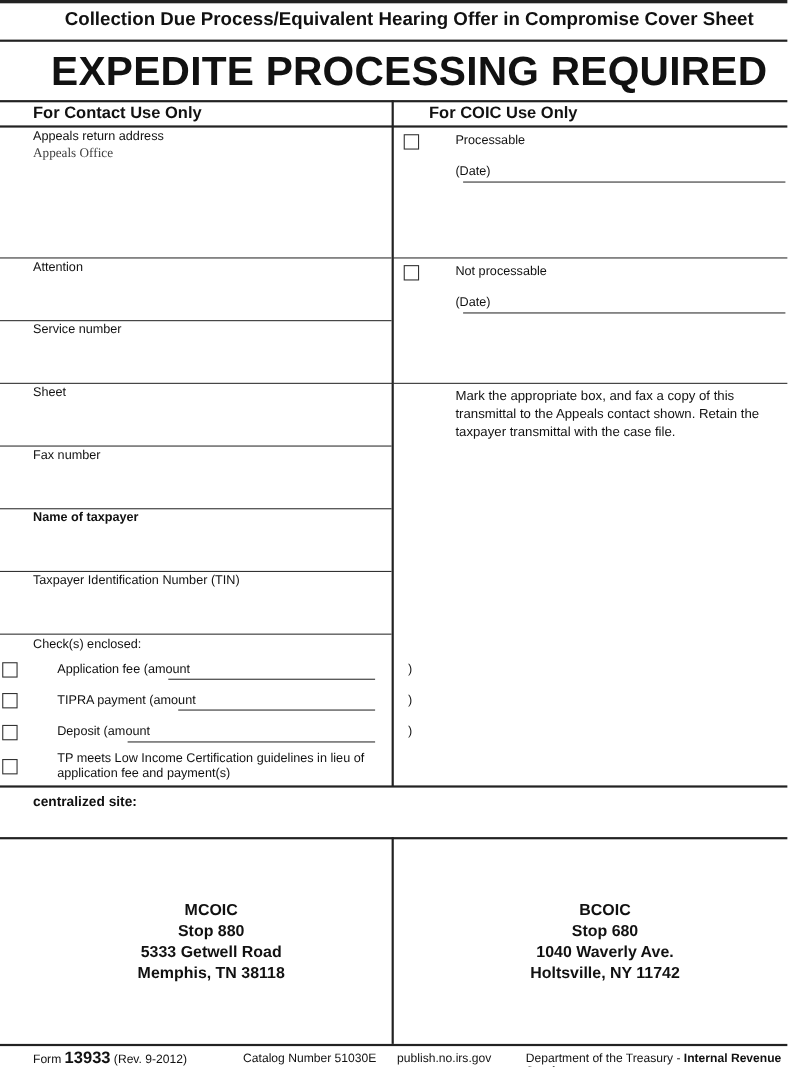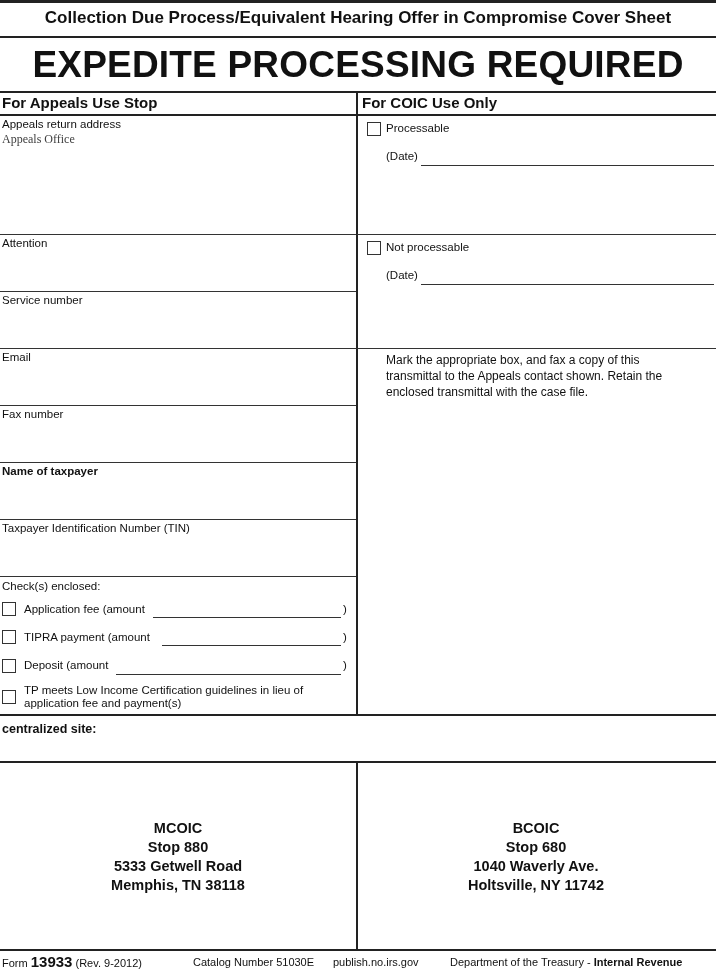--- a/index.html
+++ b/index.html
@@ -1,18 +1,18 @@
 <!DOCTYPE html>
 <html><head>
 <meta charset="utf-8">
 <style>
   * { box-sizing: border-box; margin: 0; padding: 0; }
   html, body { width: 716px; height: 970px; background: #fff; overflow: hidden; }
   body { font-family: "Liberation Sans", sans-serif; color: #111; position: relative; }
-  .abs { position: absolute; }
+  .abs { position: absolute; padding-left: 28px; }
   .hline { position: absolute; left: 0; width: 716px; background: #222; }
   .vline { position: absolute; background: #222; width: 2px; }
 
   .title { top: 8px; left: 0; width: 716px; text-align: center; font-size: 17px; font-weight: bold; }
   .banner { top: 44px; left: 0; width: 716px; text-align: center; font-size: 37px; font-weight: bold; letter-spacing: 0.2px; }
   .sec-head { font-size: 15px; font-weight: bold; top: 94px; }
 
   .lbl { font-size: 11.5px; }
   .serif-val { font-family: "Liberation Serif", serif; font-size: 12px; color: #404040; }
 
@@ -27,21 +27,21 @@
 </style>
 </head>
 <body>
 
 <div class="hline" style="top:0;height:3px;"></div>
 <div class="abs title">Collection Due Process/Equivalent Hearing Offer in Compromise Cover Sheet</div>
 <div class="hline" style="top:36px;height:2px;"></div>
 <div class="abs banner">EXPEDITE PROCESSING REQUIRED</div>
 <div class="hline" style="top:91px;height:2px;"></div>
 
-<div class="abs sec-head" style="left:2px;">For Appeals Use Stop</div>
+<div class="abs sec-head" style="left:2px;">For Contact Use Only</div>
 <div class="abs sec-head" style="left:362px;">For COIC Use Only</div>
 <div class="hline" style="top:114px;height:2px;"></div>
 
 <div class="vline" style="left:356px;top:91px;height:624px;"></div>
 
 <div class="abs" style="left:0;top:116px;width:356px;height:118px;">
   <div class="abs lbl" style="left:2px;top:2px;">Appeals return address</div>
   <div class="abs serif-val" style="left:2px;top:16px;">Appeals Office</div>
 </div>
 <div class="abs" style="left:0;top:234px;width:356px;height:1px;background:#333;"></div>
@@ -50,21 +50,21 @@
   <div class="abs lbl" style="left:2px;top:2px;">Attention</div>
 </div>
 <div class="abs" style="left:0;top:291px;width:356px;height:1px;background:#333;"></div>
 
 <div class="abs" style="left:0;top:292px;width:356px;height:56px;">
   <div class="abs lbl" style="left:2px;top:2px;">Service number</div>
 </div>
 <div class="abs" style="left:0;top:348px;width:716px;height:1px;background:#333;"></div>
 
 <div class="abs" style="left:0;top:349px;width:356px;height:56px;">
-  <div class="abs lbl" style="left:2px;top:2px;">Email</div>
+  <div class="abs lbl" style="left:2px;top:2px;">Sheet</div>
 </div>
 <div class="abs" style="left:0;top:405px;width:356px;height:1px;background:#333;"></div>
 
 <div class="abs" style="left:0;top:406px;width:356px;height:56px;">
   <div class="abs lbl" style="left:2px;top:2px;">Fax number</div>
 </div>
 <div class="abs" style="left:0;top:462px;width:356px;height:1px;background:#333;"></div>
 
 <div class="abs" style="left:0;top:463px;width:356px;height:56px;">
   <div class="abs lbl" style="left:2px;top:2px;font-weight:bold;">Name of taxpayer</div>
@@ -106,21 +106,21 @@
 <div class="abs" style="left:357px;top:234px;width:359px;height:1px;background:#333;"></div>
 
 <div class="cb" style="left:367px;top:241px;"></div>
 <div class="abs lbl" style="left:386px;top:241px;">Not processable</div>
 <div class="abs lbl" style="left:386px;top:269px;">(Date)</div>
 <div class="uline" style="left:421px;top:284px;width:293px;"></div>
 
 <div class="abs note" style="left:386px;top:352px;width:330px;">
   <div>Mark the appropriate box, and fax a copy of this</div>
   <div>transmittal to the Appeals contact shown. Retain the</div>
-  <div>enclosed transmittal with the case file.</div>
+  <div>taxpayer transmittal with the case file.</div>
 </div>
 
 <div class="hline" style="top:714px;height:2px;"></div>
 <div class="abs mail-text" style="left:2px;top:721px;">
   <div>centralized site:</div>
 </div>
 <div class="hline" style="top:761px;height:2px;"></div>
 <div class="vline" style="left:356px;top:761px;height:188px;"></div>
 
 <div class="abs addr" style="left:0;top:819px;">

